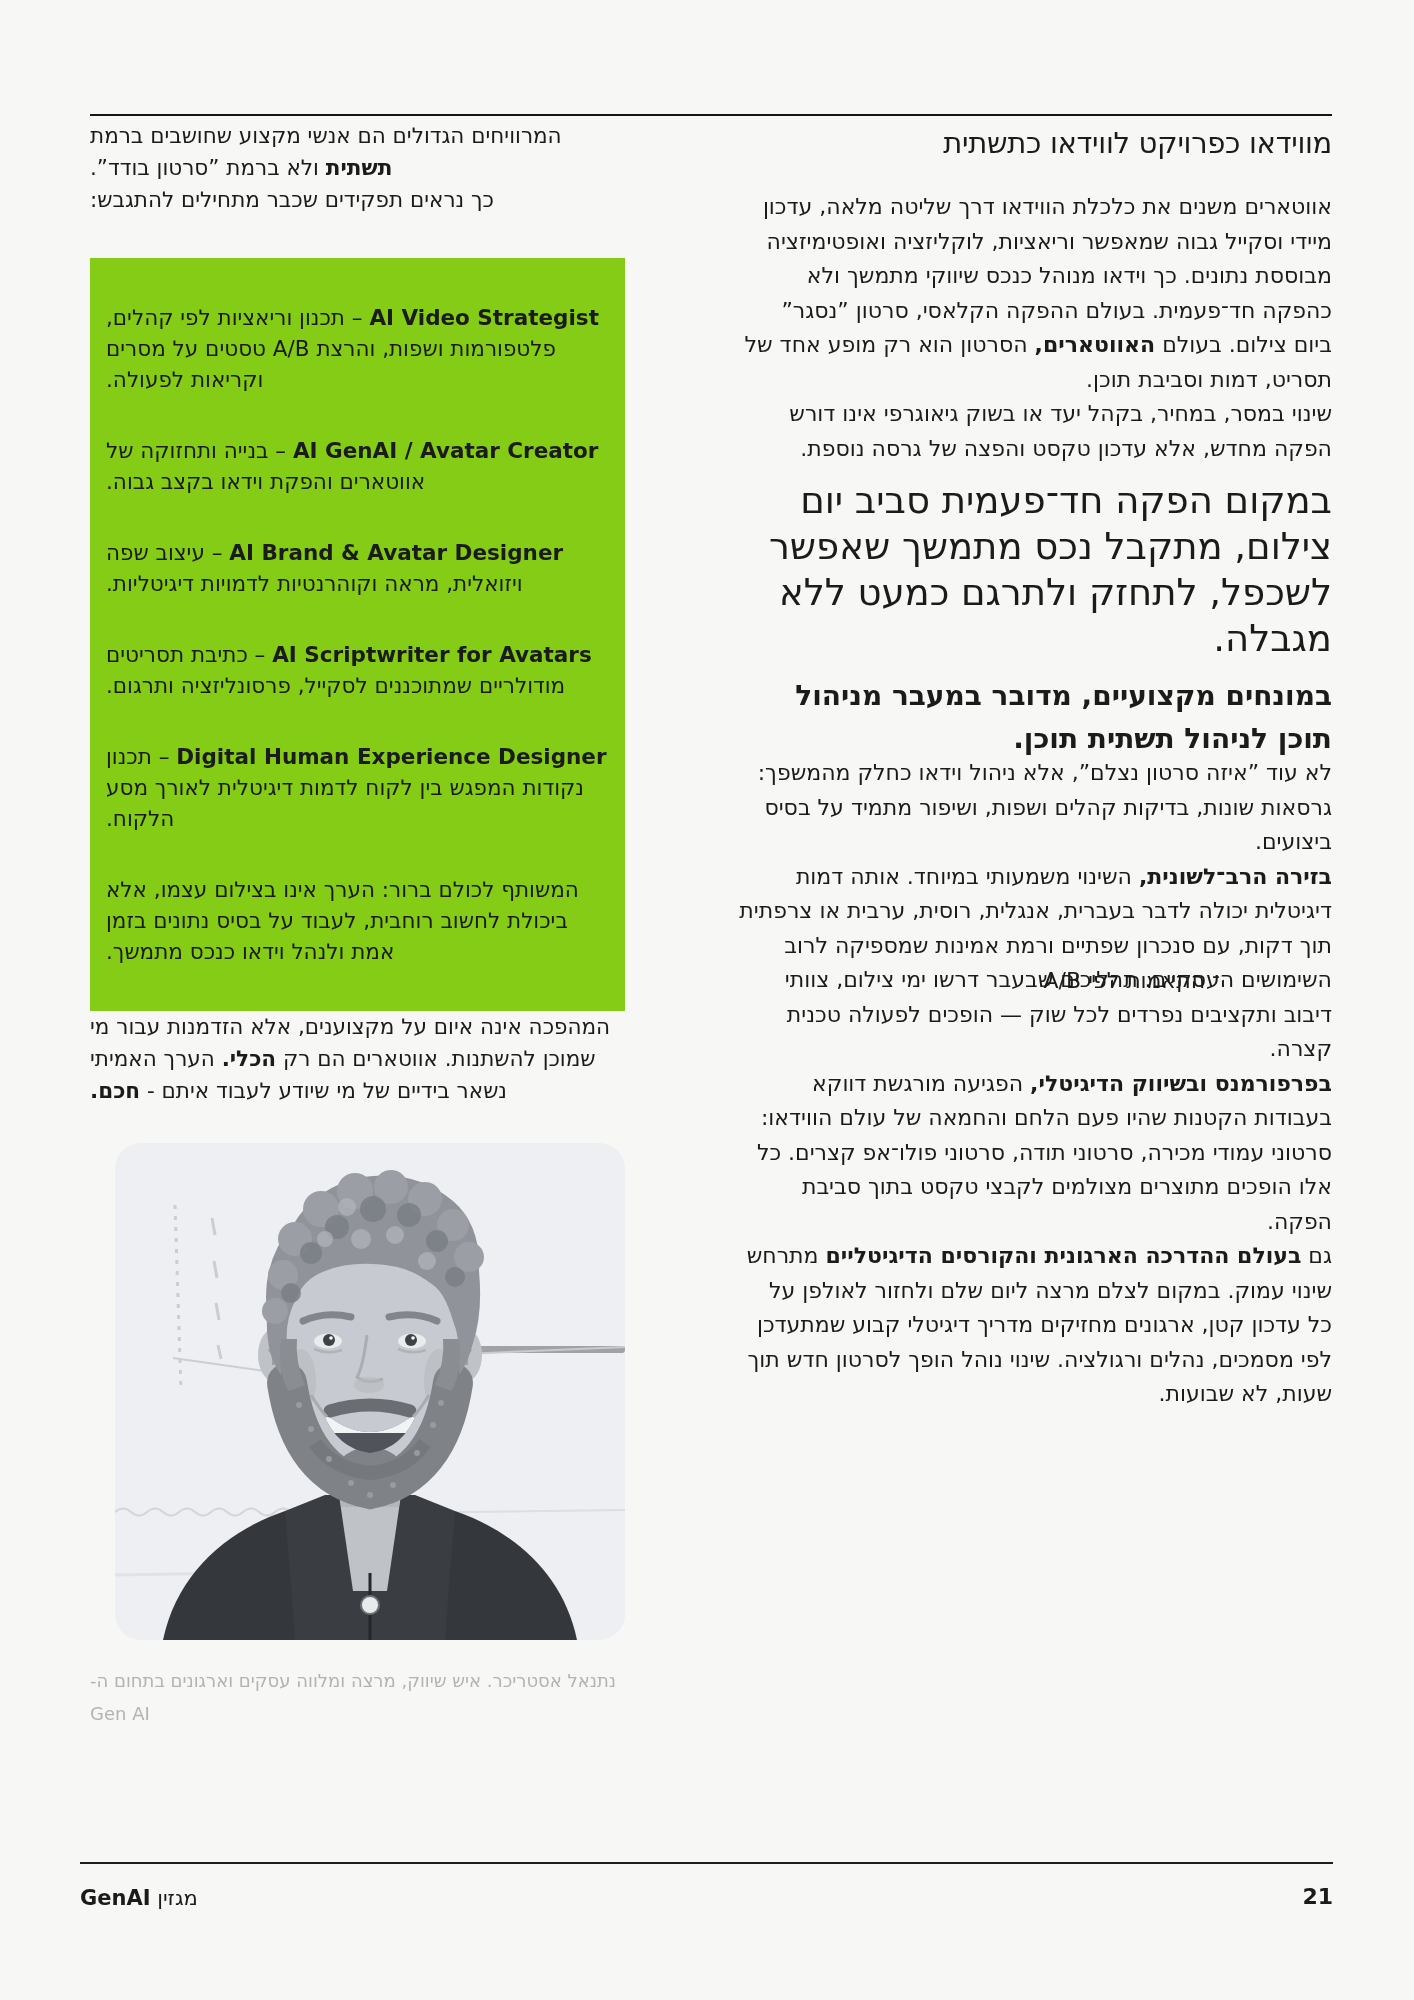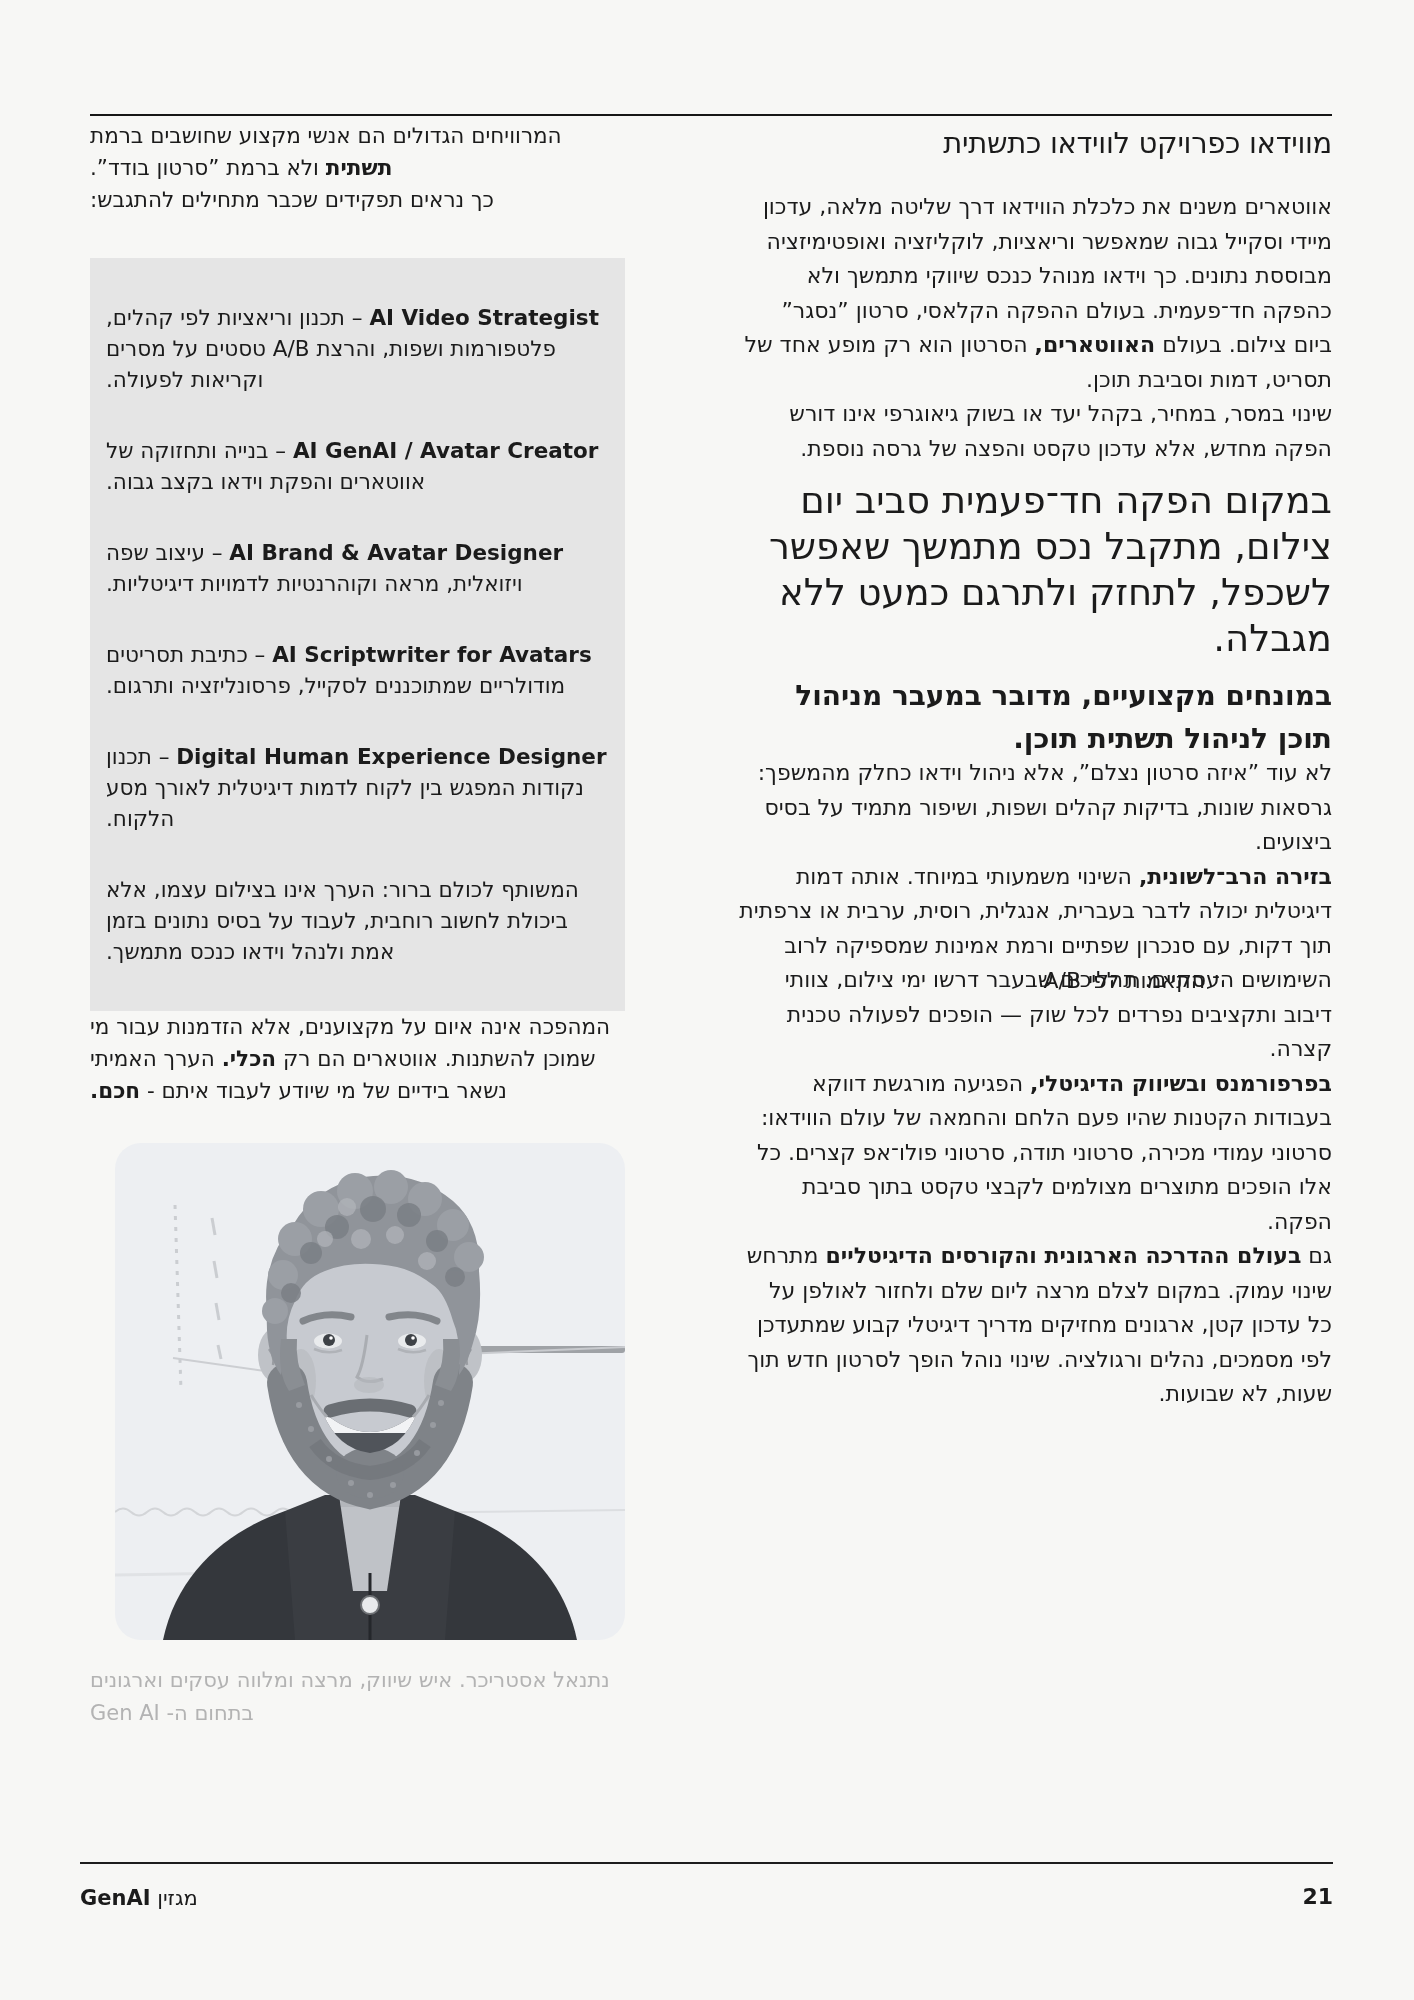--- a/index.html
+++ b/index.html
@@ -15,30 +15,30 @@
   .col-right h1 b { font-weight:400; }
   p.body { font-size:22px; line-height:34.5px; margin:0; }
   .pullquote { font-size:37px; line-height:46px; margin:12px 0 8px; }
   .subhead { font-size:28px; line-height:43px; font-weight:700; margin:12px 0 -4px; }
   .p-rel { position:relative; }
   .overlay-glitch { position:absolute; top:104px; right:112px; font-size:22px; color:#1b1b1b; white-space:nowrap; }
 
   
   .col-left { position:absolute; top:120px; left:90px; width:535px; text-align:left; }
   .col-left p.body { font-size:21.5px; line-height:32px; }
-  .role-box { background:#e5e5e5; margin-top:42px; padding:44px 18px 44px 16px;
+  .role-box { background:#84cc16; margin-top:42px; padding:44px 18px 44px 16px;
               font-size:21.5px; line-height:31px; }
   .role { margin:0 0 40px; }
   .role b, .role-closing b { font-weight:700; }
   .role-closing { margin:0; }
   .outro { margin-top:30px; }
 
   figure.photo { margin:36px 0 0; width:510px; height:497px; }
   figure.photo svg { display:block; width:100%; height:100%; }
-  .caption { color:#b3b3b3; font-size:21px; line-height:33px; margin-top:24px; }
+  .caption { color:#b3b3b3; font-size:18px; line-height:33px; margin-top:24px; }
 
   
   .footer-rule { position:absolute; top:1862px; left:80px; width:1253px; height:2px; background:#1d1d1d; }
   .footer-brand { position:absolute; top:1886px; left:80px; font-size:21px; direction:rtl; }
   .footer-brand b { font-weight:700; }
   .footer-page { position:absolute; top:1884px; right:81px; font-size:22px; font-weight:700; }
 </style>
 </head>
 <body>
 

